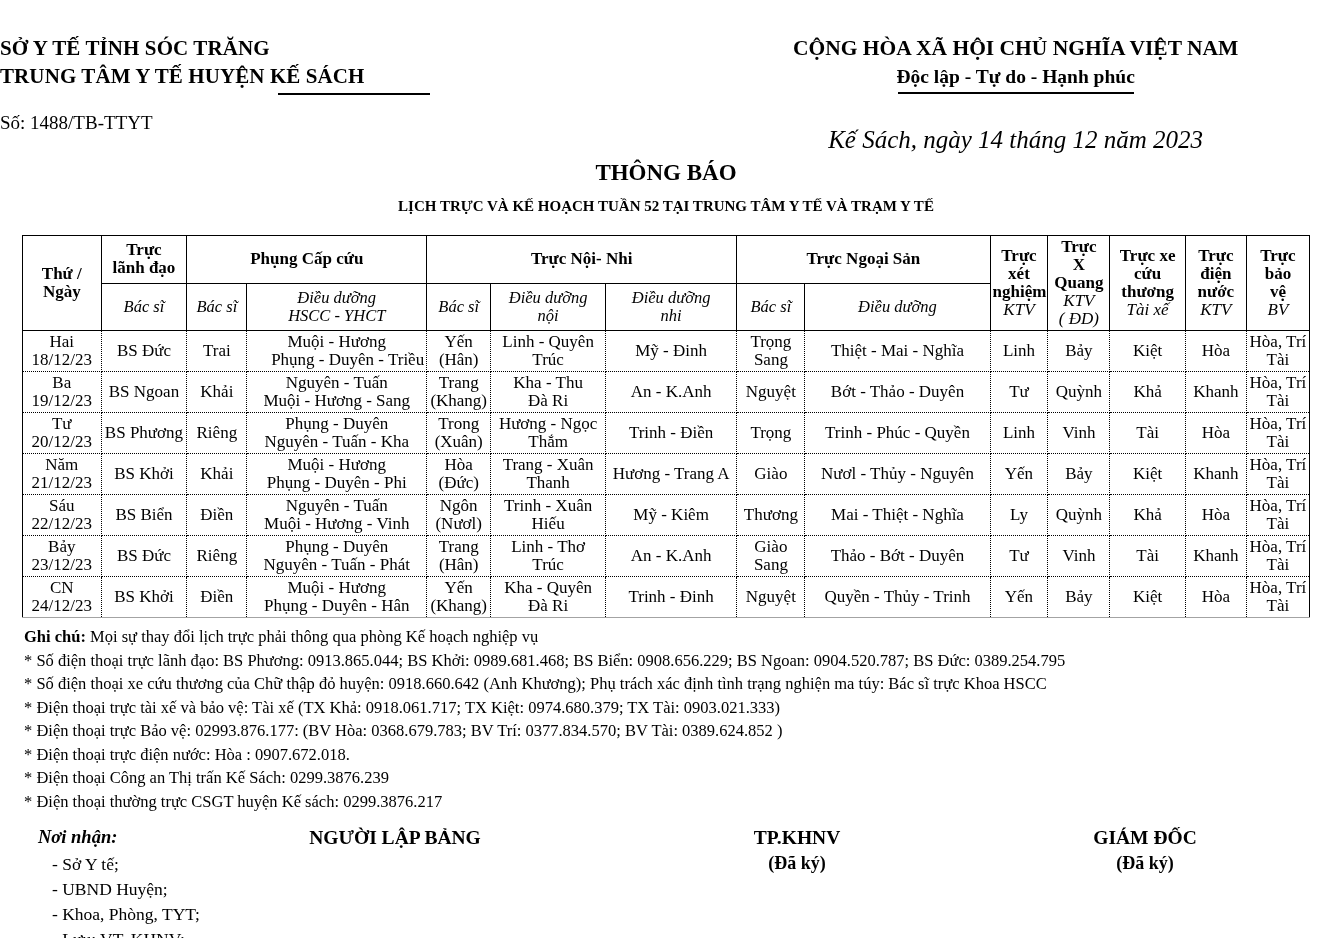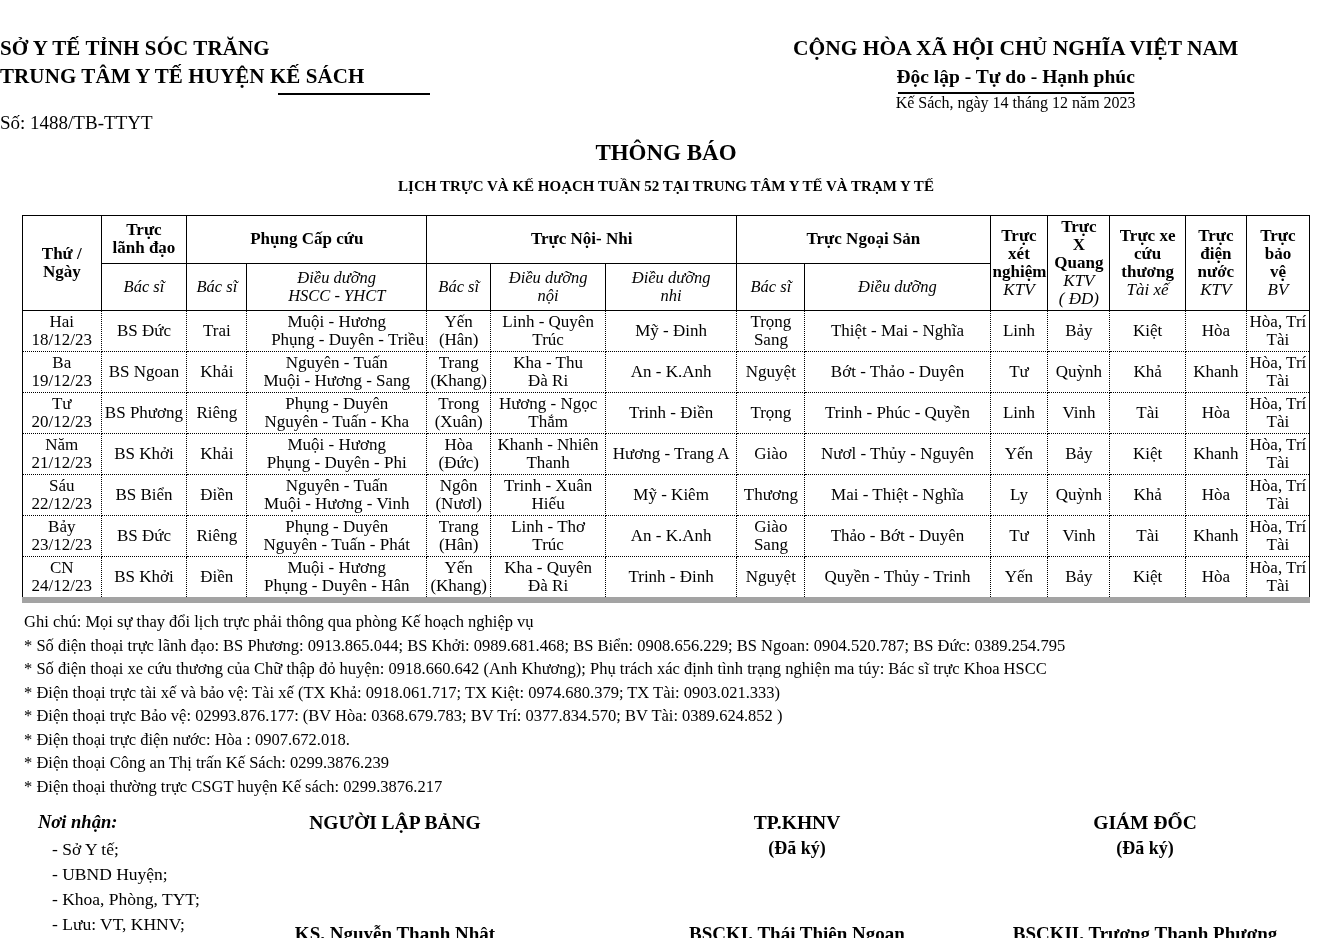--- a/index.html
+++ b/index.html
@@ -51,22 +51,23 @@
     font-size: 19.5px;
     line-height: 26px;
     margin-top: 2px;
     display: inline-block;
   }
   .nation-underline {
     width: 236px; height: 2px; background: #000;
     margin: 2px auto 0 auto;
   }
   .place-date {
-    font-size: 16px;
-    margin-top: 0;
+    font-style: italic;
+    font-size: 25px;
+    margin-top: 32px;
   }
 
   
   .doc-title {
     text-align: center;
     font-weight: bold;
     font-size: 23px;
     line-height: 30px;
     margin-top: 4px;
   }
@@ -108,21 +109,21 @@
     font-size: 17px;
     border-style: dotted;
     border-width: 1px;
     border-color: #000;
     height: 40px;
   }
   
   table.schedule tbody tr td:first-child { border-left: 1px solid #000; }
   table.schedule tbody tr td:last-child  { border-right: 1px solid #000; }
   table.schedule tbody tr:first-child td { border-top: 1px solid #000; }
-  table.schedule tbody tr:last-child td  { border-bottom: 6px solid #a3a3a3; }
+  table.schedule tbody tr:last-child td  { border-bottom: 1px solid #a3a3a3; }
   table.schedule thead th { border: 1px solid #000; }
   .twoline span { display: block; line-height: 18px; }
 
   
   col.c-day   { width: 76px; }
   col.c-ld    { width: 83px; }
   col.c-cc-bs { width: 58px; }
   col.c-cc-dd { width: 174px; }
   col.c-ni-bs { width: 62px; }
   col.c-ni-dn { width: 111px; }
@@ -134,21 +135,21 @@
   col.c-xe    { width: 73px; }
   col.c-dn    { width: 59px; }
   col.c-bv    { width: 61px; }
 
   
   .notes {
     margin: 7px 24px 0 24px;
     font-size: 16.5px;
     line-height: 23.5px;
   }
-  .notes .ghichu-label { font-weight: normal; margin-top: 48px; }
+  .notes .ghichu-label { font-weight: bold; margin-top: 48px; }
   .notes p { margin: 0; white-space: nowrap; }
 
   
   .footer {
     margin-top: 12px;
     position: relative;
     height: 160px;
   }
   .recv {
     position: absolute;
@@ -447,21 +448,21 @@
           </td>
           <td>
             <span style="display: block; line-height: 18px;">Muội - Hương</span>
             <span style="display: block; line-height: 18px;">Phụng - Duyên - Phi</span>
           </td>
           <td>
             <span style="display: block; line-height: 18px;">Hòa</span>
             <span style="display: block; line-height: 18px;">(Đức)</span>
           </td>
           <td>
-            <span style="display: block; line-height: 18px;">Khanh - Nhiên</span>
+            <span style="display: block; line-height: 18px;">Trang - Xuân</span>
             <span style="display: block; line-height: 18px;">Thanh</span>
           </td>
           <td>
             <span style="display: block; line-height: 18px;">Hương - Trang A</span>
           </td>
           <td>
             <span style="display: block; line-height: 18px;">Giào</span>
           </td>
           <td>
             <span style="display: block; line-height: 18px;">Nươl - Thủy - Nguyên</span>

